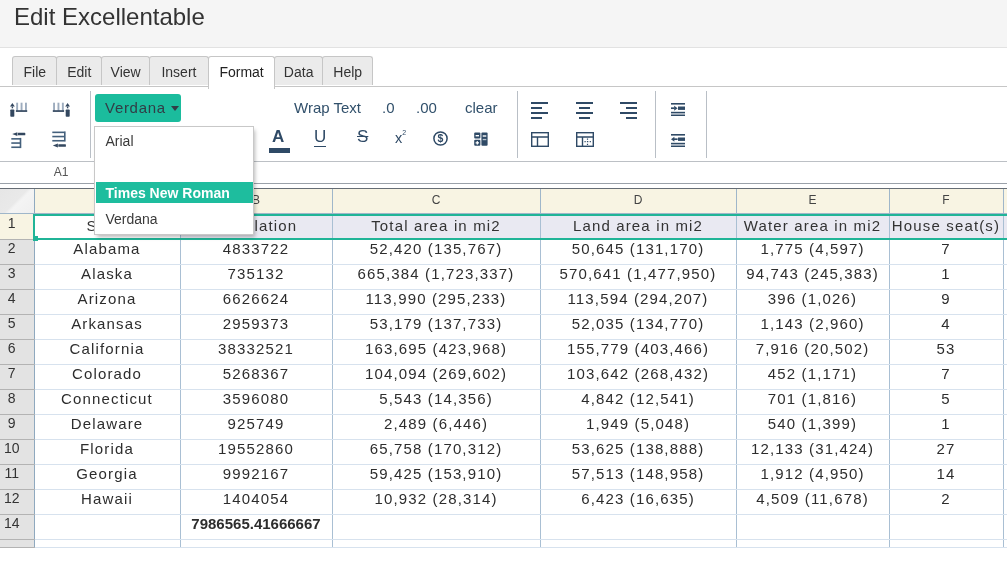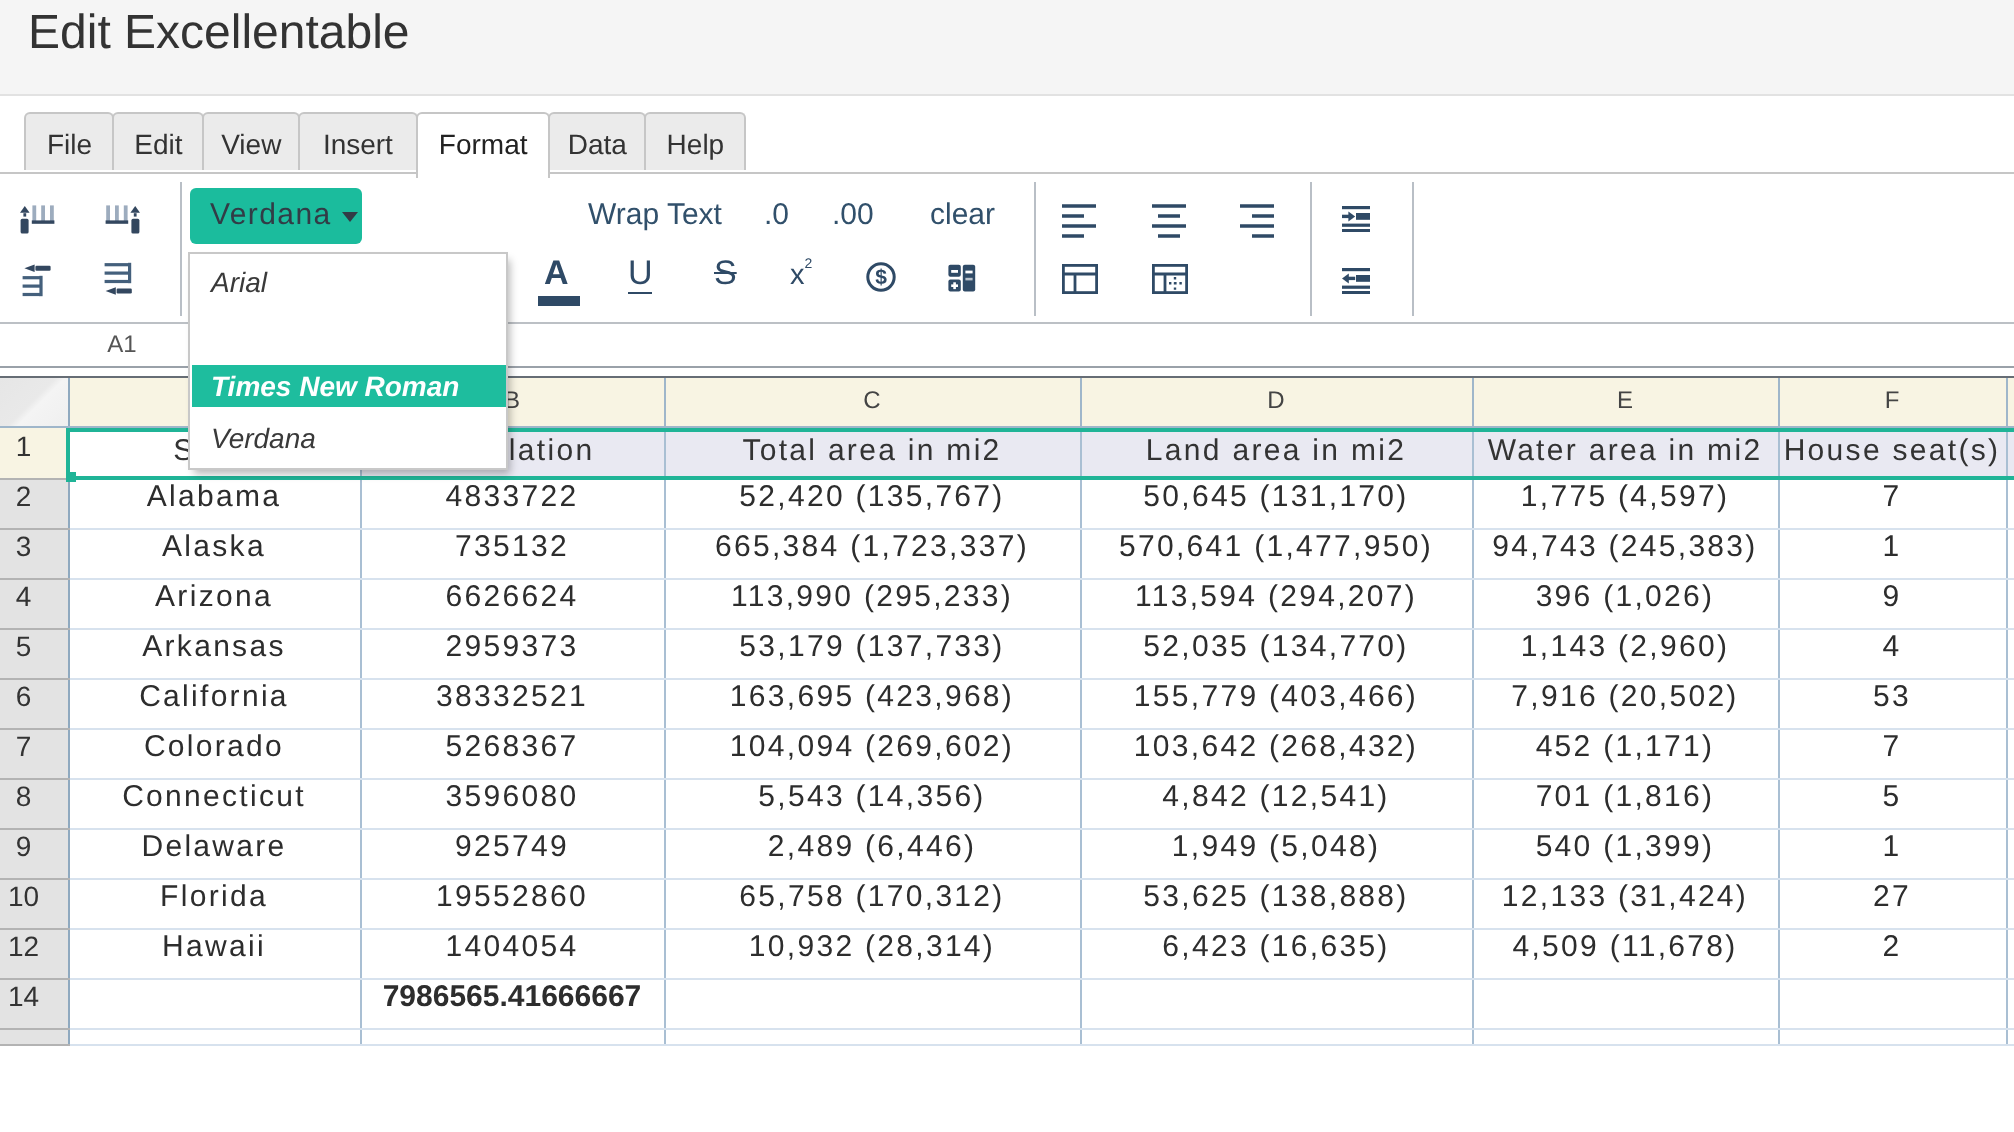--- a/index.html
+++ b/index.html
@@ -31,21 +31,21 @@
 #sheet td.corner{background:linear-gradient(135deg,#e6e6e6 0%,#e9e9e9 48%,#f4f4f4 56%,#efefef 100%);border-right:1px solid #8fa9bf;border-bottom:1px solid #9fb6ca;}
 #sheet td.r1{background:#e9e9f2;color:#333;padding-bottom:1px;}
 #sheet td.r1a{background:#fff;}
 #sheet td.rh1{background:#f8f4e3;border-right:1px solid #8fa9bf;border-bottom:1px solid #b3b3b3;font-size:14px;color:#333;padding:0 10px 7px 0;letter-spacing:0;}
 .bold{font-weight:bold;}
 #sheet td:last-child{border-right:none;}
 
 .teal{background:#20b497;z-index:4;}
 
 #dropdown{left:93.5px;top:126px;width:160px;height:109px;background:#fff;border:1px solid #c8c8c8;box-shadow:2px 3px 4px -1px rgba(0,0,0,0.28);z-index:10;box-sizing:border-box;}
-.dditem{position:absolute;left:1px;width:157px;height:26px;line-height:26px;padding-left:10px;font-size:14px;color:#3a3a3a;box-sizing:border-box;font-style:italic;}
+.dditem{position:absolute;left:1px;width:157px;height:26px;line-height:26px;padding-left:10px;font-size:14px;color:#3a3a3a;box-sizing:border-box;}
 .dditem.sel{background:linear-gradient(#fff 2.5px,#1ebd9e 2.5px,#1ebd9e 23.5px,#fff 23.5px);color:#fff;font-weight:bold;}
 .icon{position:absolute;}
 </style>
 </head>
 <body>
 <div class="abs" id="banner"></div>
 <div class="abs" id="title">Edit Excellentable</div>
 
 <div class="abs" id="tabline"></div>
 <div class="abs tab" style="left:12.4px;width:44.8px;">File</div>
@@ -284,20 +284,30 @@
         <td class="rh">10</td>
         <td>Florida</td>
         <td>19552860</td>
         <td>65,758 (170,312)</td>
         <td>53,625 (138,888)</td>
         <td>12,133 (31,424)</td>
         <td>27</td>
         <td></td>
       </tr>
 <tr style="height:25px;">
+        <td class="rh">11</td>
+        <td>Georgia</td>
+        <td>9992167</td>
+        <td>59,425 (153,910)</td>
+        <td>57,513 (148,958)</td>
+        <td>1,912 (4,950)</td>
+        <td>14</td>
+        <td></td>
+      </tr>
+<tr style="height:25px;">
         <td class="rh">12</td>
         <td>Hawaii</td>
         <td>1404054</td>
         <td>10,932 (28,314)</td>
         <td>6,423 (16,635)</td>
         <td>4,509 (11,678)</td>
         <td>2</td>
         <td></td>
       </tr>
 <tr style="height:25px;">

